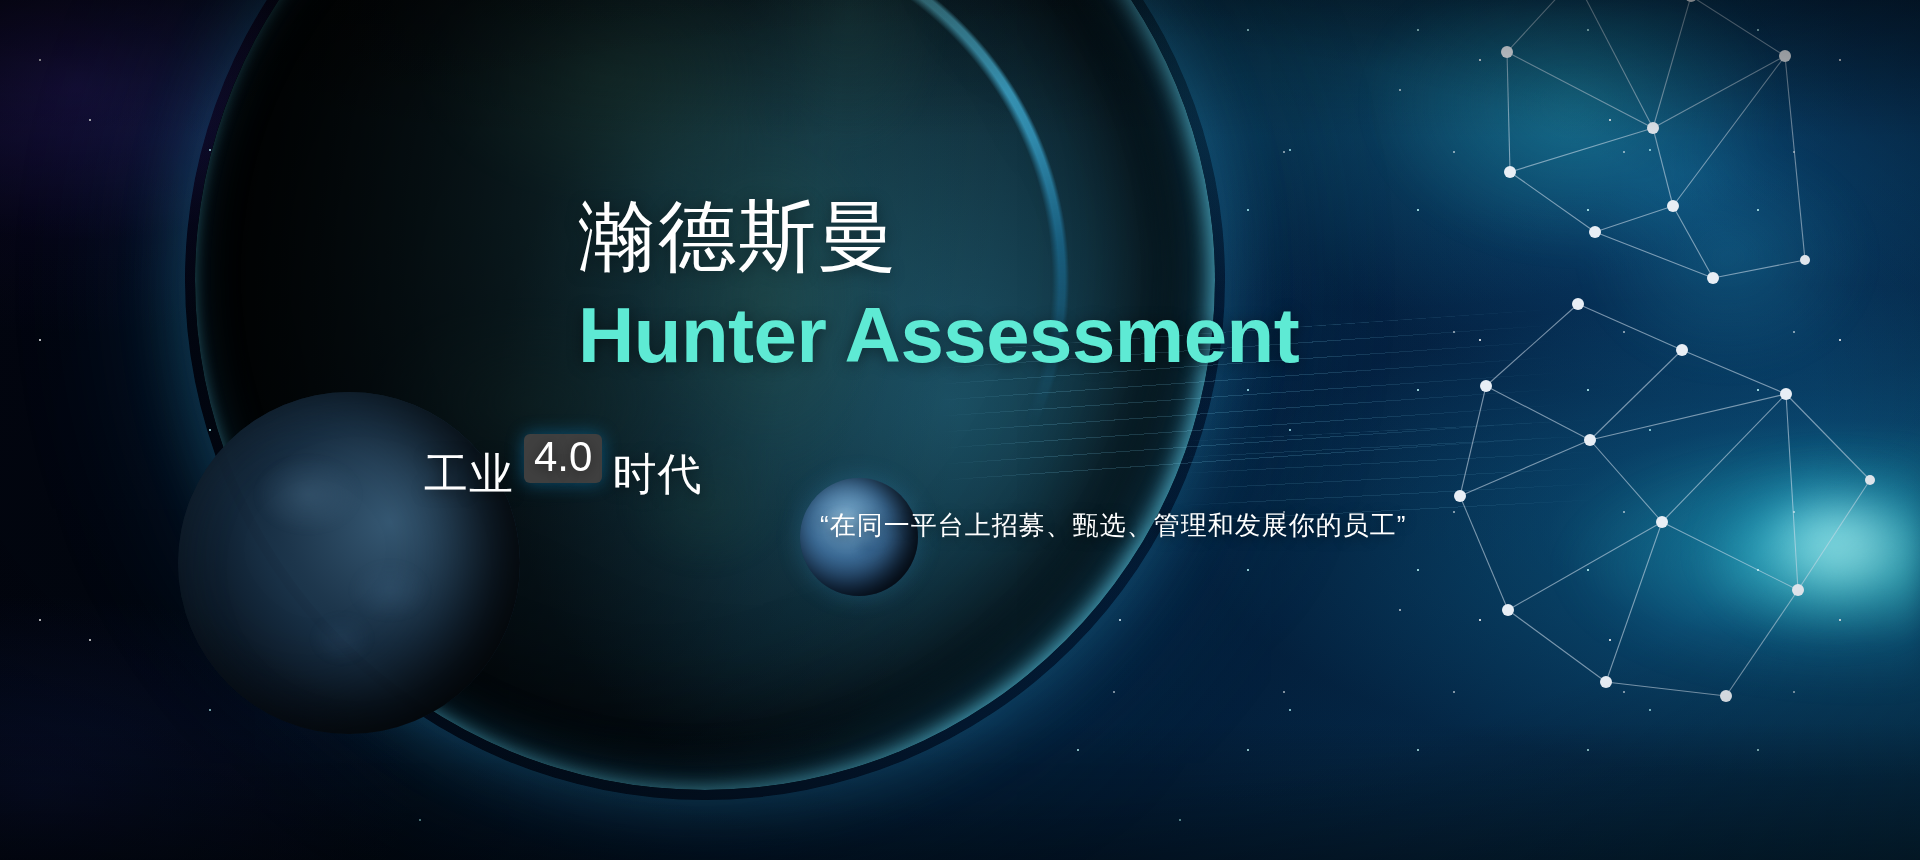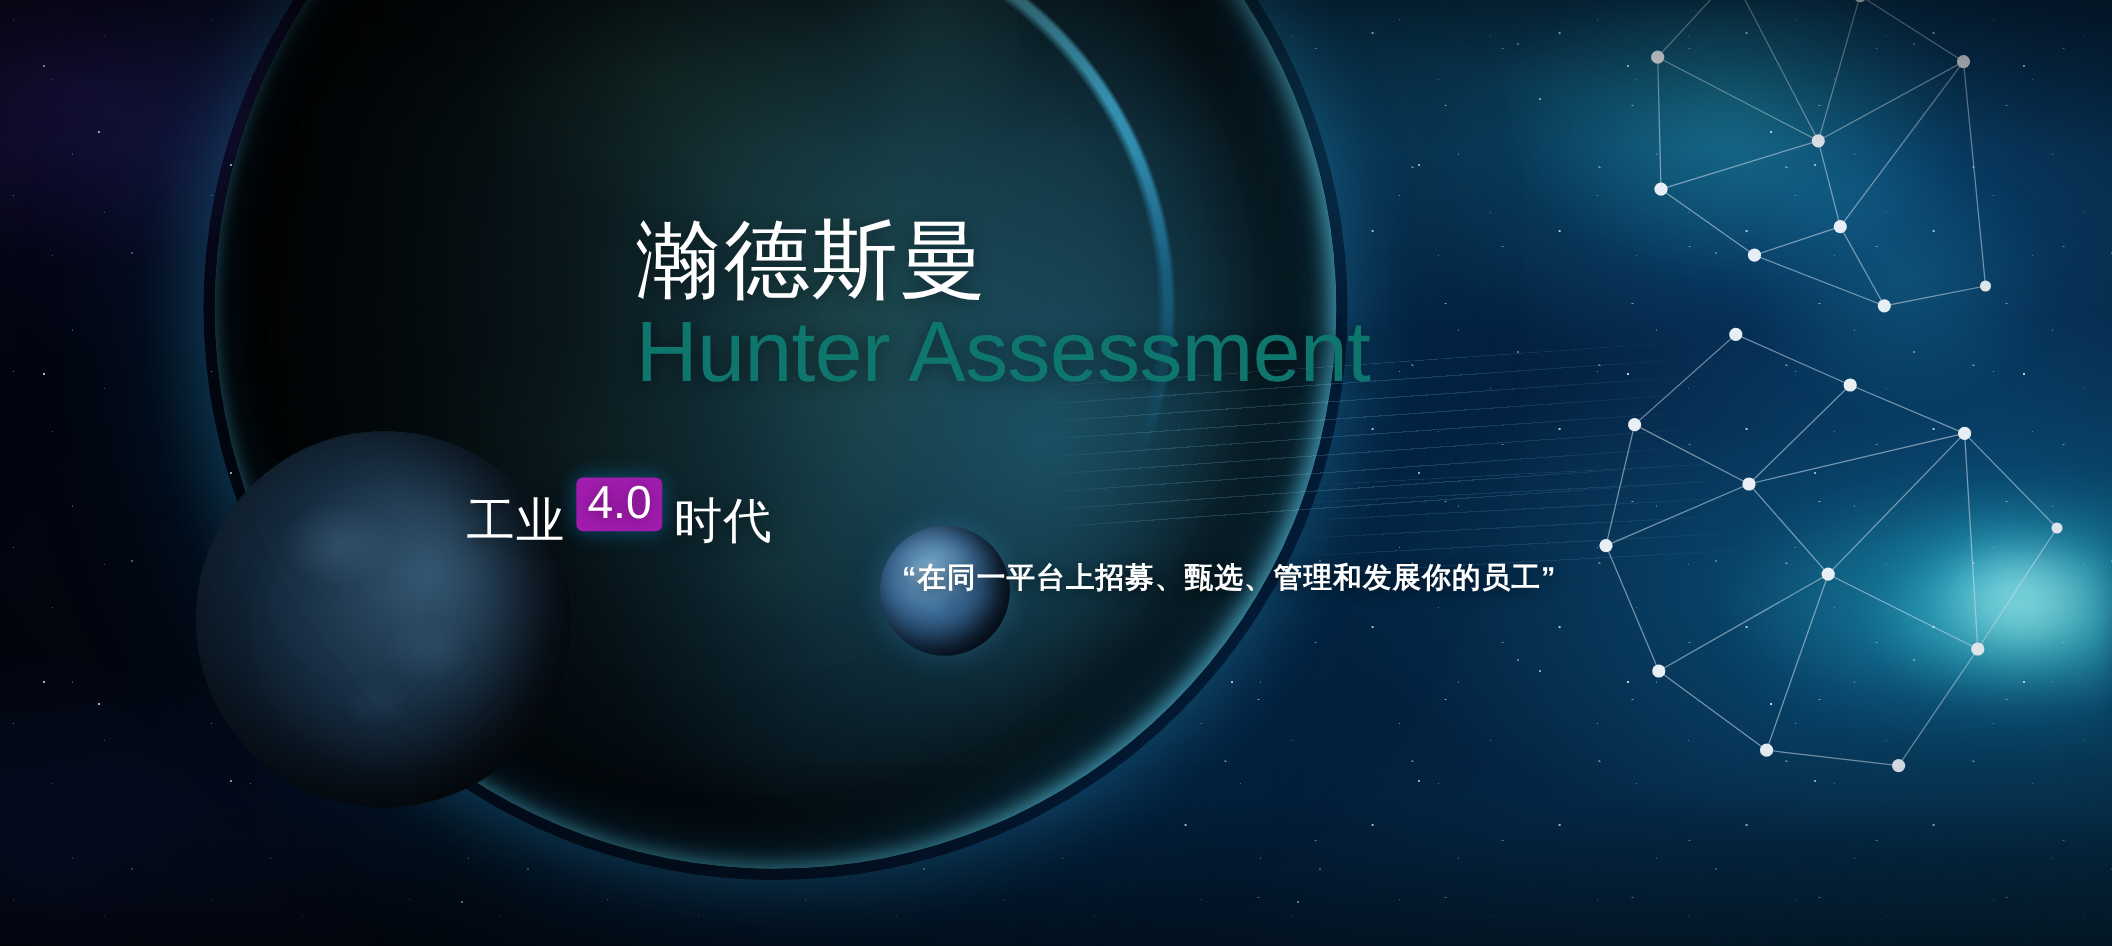--- a/index.html
+++ b/index.html
@@ -247,26 +247,26 @@
     line-height:1.0;
     font-weight:400;
     letter-spacing:2px;
     color:#ffffff;
     white-space:nowrap;
     text-shadow:0 2px 16px rgba(0,0,0,0.45);
   }
 
   .title-en {
     position:absolute;
-    left:578px; top:280px;
+    left:578px; top:296px;
     font-size:78px;
     line-height:1.0;
-    font-weight:400;
+    font-weight:700;
     letter-spacing:-0.5px;
-    color:#0f766e;
+    color:#5eead4;
     white-space:nowrap;
     text-shadow:0 2px 16px rgba(0,0,0,0.45);
   }
 
   .tagline {
     position:absolute;
     left:424px; top:420px;
     display:flex;
     align-items:center;
     font-size:44px;
@@ -274,38 +274,38 @@
     font-weight:400;
     color:#ffffff;
     white-space:nowrap;
     text-shadow:0 2px 14px rgba(0,0,0,0.50);
   }
   .tagline .seg { letter-spacing:1px;margin-top:32px; }
   .badge-40 {
     display:inline-flex;
     align-items:center;
     justify-content:center;
-    background:#a21caf;
+    background:#404040;
     color:#ffffff;
     border-radius:6px;
     padding:2px 10px 5px 10px;
     margin:0 10px;
     font-size:42px;
     line-height:1.0;
     letter-spacing:0px;
     box-shadow:0 0 18px rgba(18,150,219,0.45);
   }
   .tagline .gap { width:16px; display:inline-block; }
 
   .quote {
     position:absolute;
     left:820px; top:512px;
     font-size:26px;
     line-height:1.0;
-    font-weight:700;
+    font-weight:400;
     letter-spacing:1px;
     color:#ffffff;
     white-space:nowrap;
     text-shadow:0 2px 12px rgba(0,0,0,0.55);
   }
 </style>
 </head>
 <body>
 
 <div class="stage">

